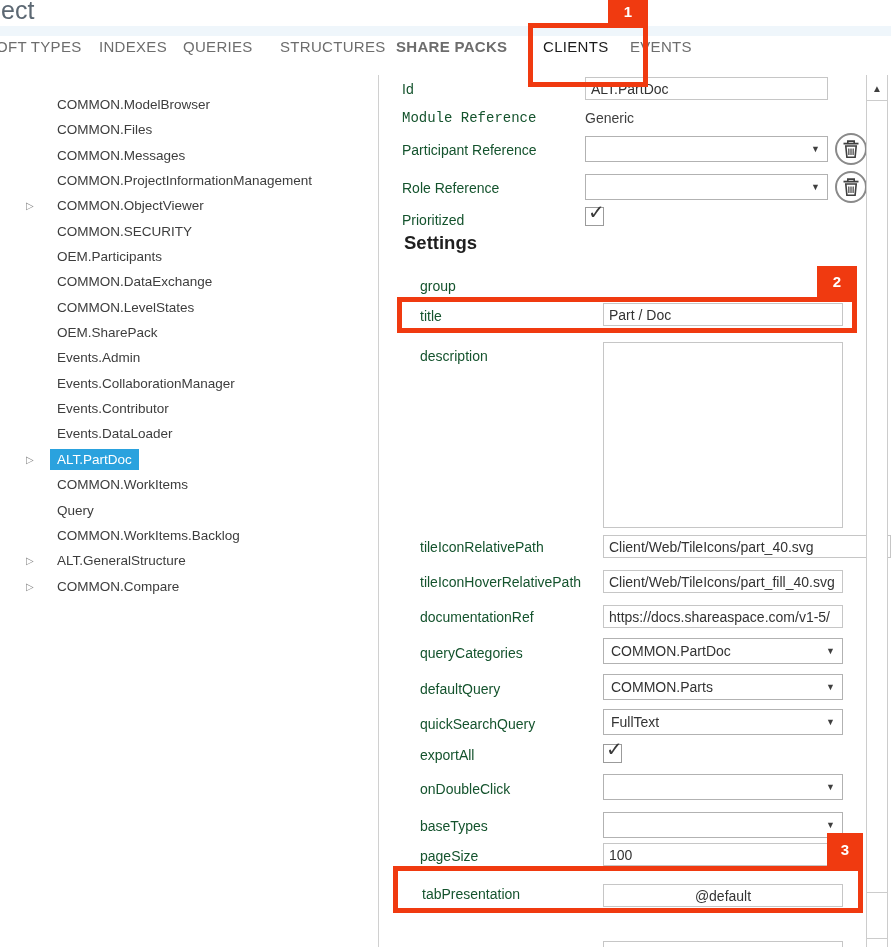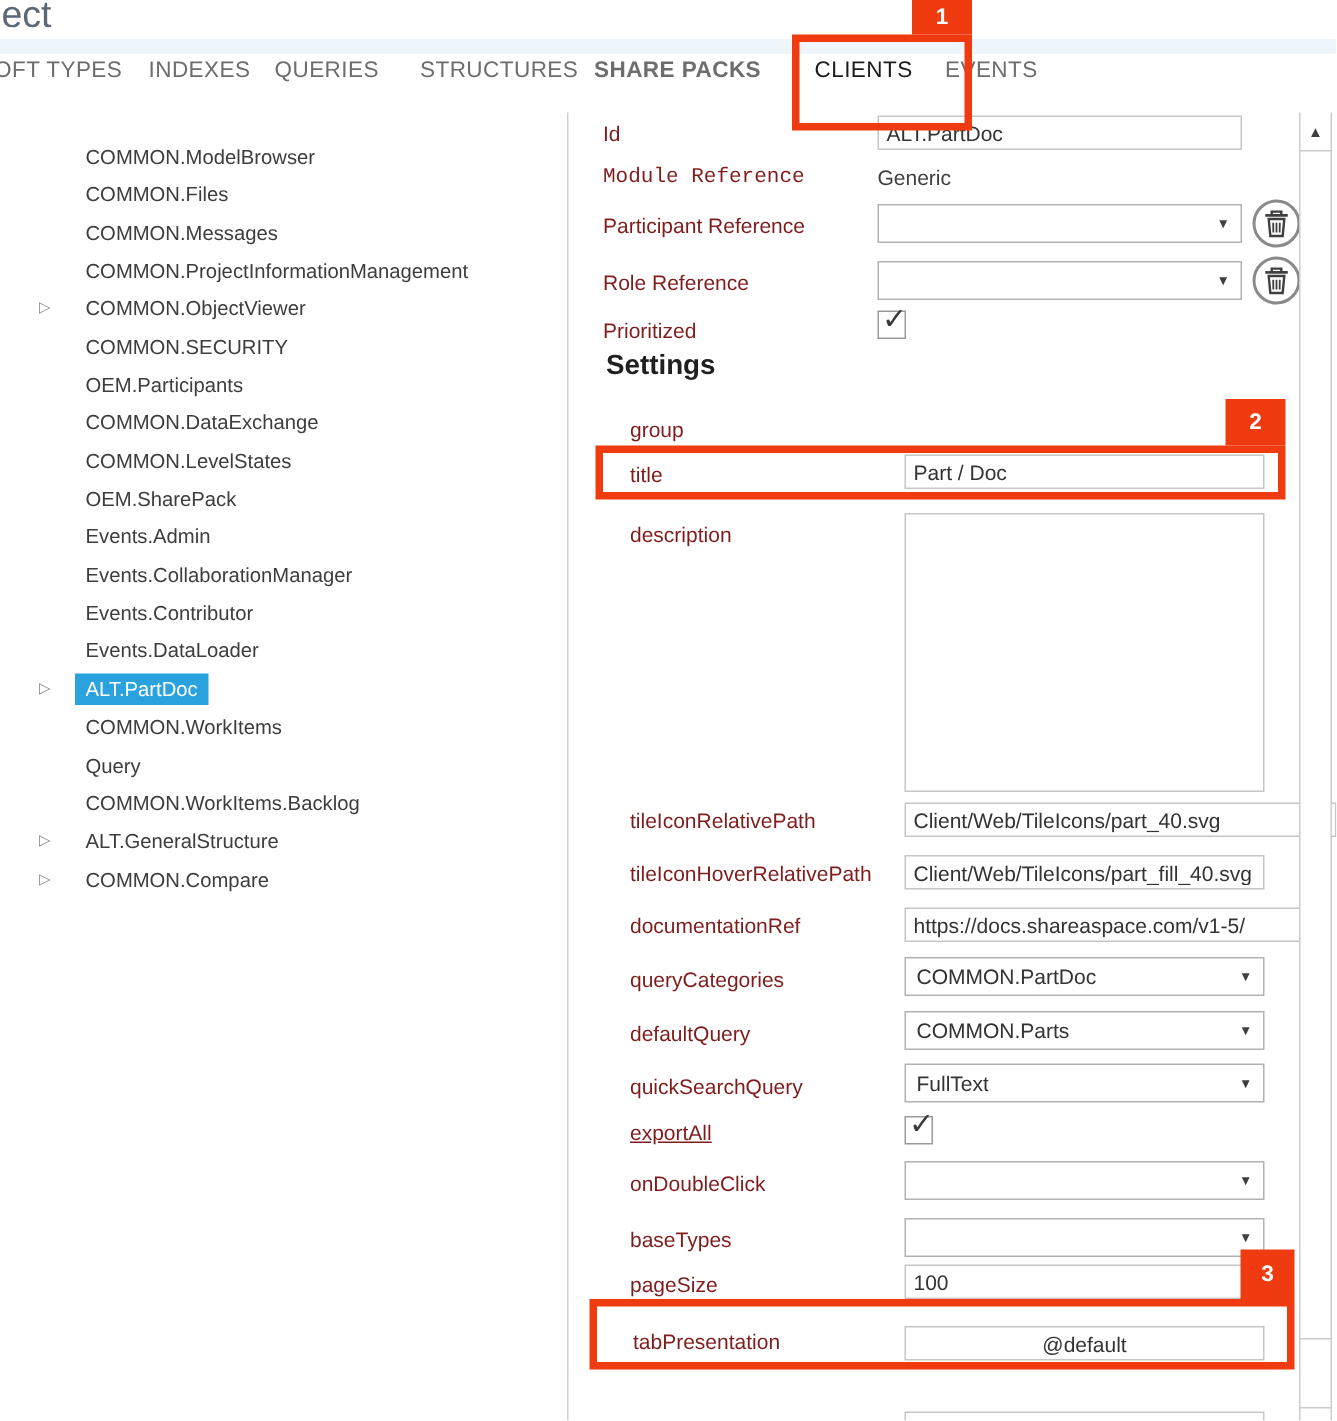--- a/index.html
+++ b/index.html
@@ -22,21 +22,21 @@
   
   .tree{position:absolute;left:0;top:92px;width:377px;}
   .tree-row{position:relative;height:25.35px;line-height:25.35px;font-size:13.5px;color:#3d3d3d;white-space:nowrap;}
   .tree-arrow{position:absolute;left:26px;top:0;font-size:10px;color:#8a8a8a;}
   .tree-label{margin-left:57px;}
   .tree-row.selected .tree-label{background:#2aa2de;color:#fff;padding:3px 7px;margin-left:50px;}
 
   .divider{position:absolute;left:378px;top:75px;width:1px;height:872px;background:#d0d0d0;}
 
   
-  .lbl{position:absolute;font-size:14px;color:#7f1d1d;white-space:nowrap;}
+  .lbl{position:absolute;font-size:14px;color:#14532d;white-space:nowrap;}
   .heading{position:absolute;font-size:18.5px;font-weight:bold;color:#1f1f1f;}
   .ti{position:absolute;width:243px;height:23px;border:1px solid #c6c6c6;box-sizing:border-box;
       font-family:"Liberation Sans",sans-serif;font-size:14px;color:#333;padding:0 5px;background:#fff;outline:none;}
   .static-value{position:absolute;font-size:14px;color:#3f3f3f;}
   .combo{position:absolute;width:243px;height:26px;border:1px solid #b2b2b2;background:#fff;box-sizing:border-box;}
   .combo .val{position:absolute;left:7px;top:4px;font-size:14px;color:#333;white-space:nowrap;overflow:hidden;max-width:215px;}
   .combo .caret{position:absolute;right:7px;top:7px;font-size:9px;color:#3f3f3f;}
   .cb{position:absolute;width:17px;height:17px;border:1px solid #9b9b9b;background:#fff;}
   .cb .chk{position:absolute;left:2px;top:-8px;font-size:20px;color:#3a3a3a;}
   .desc{position:absolute;width:243px;height:186px;border:1px solid #c6c6c6;box-sizing:border-box;resize:none;background:#fff;outline:none;}
@@ -147,41 +147,41 @@
   <span class="lbl" style="left:420px;top:348px;">description</span>
   <textarea class="desc" style="left: 603px; top: 342px; width: 240px;"></textarea>
 
   <span class="lbl" style="left:420px;top:539px;">tileIconRelativePath</span>
   <input class="ti" style="left: 603px; top: 535px; width: 288px;" value="Client/Web/TileIcons/part_40.svg">
 
   <span class="lbl" style="left:420px;top:574px;">tileIconHoverRelativePath</span>
   <input class="ti" style="left: 603px; top: 570px; width: 240px;" value="Client/Web/TileIcons/part_fill_40.svg">
 
   <span class="lbl" style="left:420px;top:609px;">documentationRef</span>
-  <input class="ti" style="left: 603px; top: 605px; width: 264px;" value="https://docs.shareaspace.com/v1-5/">
+  <input class="ti" style="left: 603px; top: 605px; width: 240px;" value="https://docs.shareaspace.com/v1-5/">
 
   <span class="lbl" style="left:420px;top:645px;">queryCategories</span>
   <div class="combo" style="left:603px;top:638px;width:240px;">
     <span class="val">COMMON.PartDoc</span>
     <span class="caret">▼</span>
   </div>
 
   <span class="lbl" style="left:420px;top:681px;">defaultQuery</span>
   <div class="combo" style="left:603px;top:674px;width:240px;">
     <span class="val">COMMON.Parts</span>
     <span class="caret">▼</span>
   </div>
 
   <span class="lbl" style="left:420px;top:716px;">quickSearchQuery</span>
   <div class="combo" style="left:603px;top:709px;width:240px;">
     <span class="val">FullText</span>
     <span class="caret">▼</span>
   </div>
 
-  <span class="lbl" style="left:420px;top:747px;text-decoration:underline;">exportAll</span>
+  <span class="lbl" style="left:420px;top:747px;">exportAll</span>
   <div class="cb" style="left:603px;top:744px;">
     <span class="chk">✓</span>
   </div>
 
   <span class="lbl" style="left:420px;top:781px;">onDoubleClick</span>
   <div class="combo" style="left:603px;top:774px;width:240px;">
     <span class="val"></span>
     <span class="caret">▼</span>
   </div>
 

